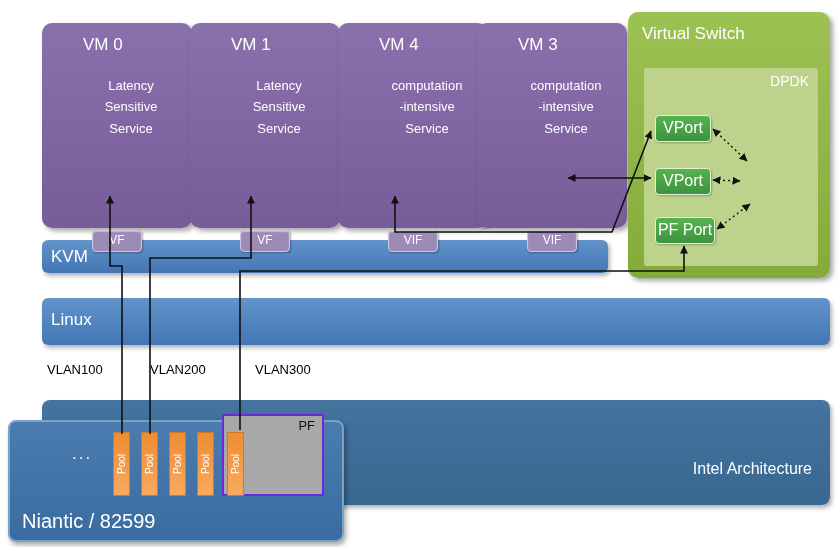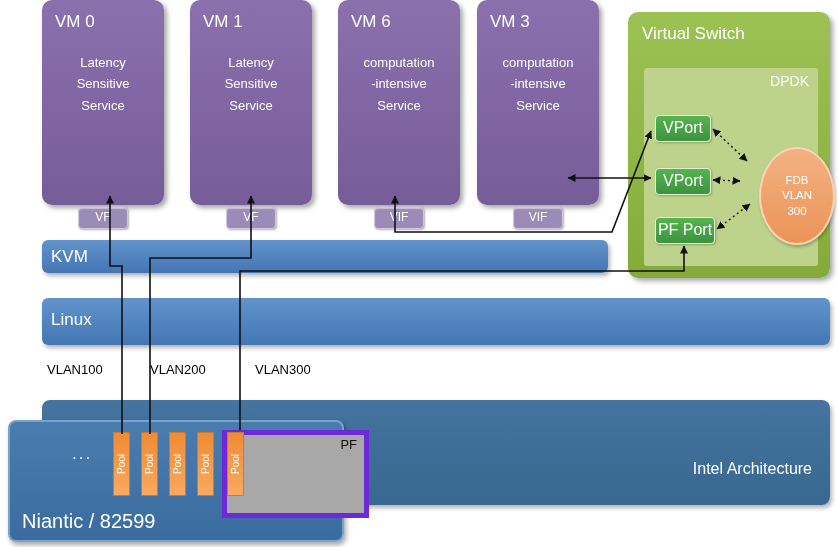--- a/index.html
+++ b/index.html
@@ -25,36 +25,36 @@
   }
   .intel-label{position:absolute;right:18px;top:60px;color:#fff;font-size:16px;}
   .nic{
     position:absolute;left:8px;top:420px;width:332px;height:118px;
     border-radius:8px;background:linear-gradient(#4a7cb0,#3a6c9f);
     border:2px solid #7aa3cb;box-shadow:2px 3px 5px rgba(0,0,0,.35);
   }
   .nic-label{position:absolute;left:12px;bottom:7px;color:#fff;font-size:20px;}
   .dots{position:absolute;left:62px;top:22px;color:#fff;font-size:17px;letter-spacing:2px;}
   .pfbox{
-    position:absolute;left:222px;top:430px;width:98px;height:78px;
-    background:#a8a8a8;border:5px solid #6d28d9;padding-left:39px;
+    position:absolute;left:222px;top:414px;width:98px;height:78px;
+    background:#a8a8a8;border:2px solid #6d28d9;
   }
   .pf-label{position:absolute;right:7px;top:2px;color:#111;font-size:13px;}
   .pool{
     position:absolute;top:432px;width:15px;height:62px;
     background:linear-gradient(#f9a95f,#ef8c33);border:1px solid #c87b35;
     color:#fff;font-size:10px;display:flex;align-items:center;justify-content:center;
     writing-mode:vertical-rl;transform:rotate(180deg);
   }
   .vlan{position:absolute;top:362px;color:#000;font-size:13px;}
   
   .vm{
-    position:absolute;top:0;width:122px;height:205px;border-radius:10px;
+    position:absolute;top:23px;width:122px;height:205px;border-radius:10px;
     background:linear-gradient(#8a70ac,#775c9a);
-    box-shadow:3px 3px 5px rgba(0,0,0,.35);color:#fff;
+    box-shadow:3px 3px 5px rgba(0,0,0,.35);color:#fff;padding-left:28px;
   }
   .vm-title{padding:12px 0 0 13px;font-size:17px;}
   .vm-body{margin-top:20px;text-align:center;font-size:13px;line-height:1.65;white-space:pre-line;}
   .vm-port{
     position:absolute;left:50%;transform:translateX(-50%);top:163px;
     width:48px;height:20px;line-height:19px;text-align:center;font-size:12px;
     background:#9d8bb7;border:1px solid #cfc6dd;border-radius:4px;
     box-shadow:inset 0 1px 1px rgba(255,255,255,.45),1px 1px 2px rgba(0,0,0,.3);
     margin-top:44px;
   }
@@ -131,44 +131,41 @@
     <div class="vm-port">VF</div>
   </div>
   <div class="vm" style="left:190px">
     <div class="vm-title">VM 1</div>
     <div class="vm-body">Latency
 Sensitive
 Service</div>
     <div class="vm-port">VF</div>
   </div>
   <div class="vm" style="left:338px">
-    <div class="vm-title">VM 6</div>
+    <div class="vm-title">VM 4</div>
     <div class="vm-body">computation
 -intensive
 Service</div>
     <div class="vm-port">VIF</div>
   </div>
   <div class="vm" style="left:477px">
     <div class="vm-title">VM 3</div>
     <div class="vm-body">computation
 -intensive
 Service</div>
     <div class="vm-port">VIF</div>
   </div>
 
   <div class="vswitch">
     <div class="vswitch-title">Virtual Switch</div>
     <div class="dpdk">
       <span class="dpdk-label">DPDK</span>
       <div class="port port-0">VPort</div>
       <div class="port port-1">VPort</div>
       <div class="port port-2">PF Port</div>
-      <div class="fdb">FDB
-VLAN
-300</div>
     </div>
   </div>
 
   <svg class="overlay" width="838" height="547" viewBox="0 0 838 547">
     <defs>
       <marker id="ah" markerWidth="9" markerHeight="9" refX="7.5" refY="4" orient="auto" markerUnits="userSpaceOnUse">
         <path d="M0,0 L8,4 L0,8 z" fill="#111"></path>
       </marker>
       <marker id="ahs" markerWidth="9" markerHeight="9" refX="7.5" refY="4" orient="auto-start-reverse" markerUnits="userSpaceOnUse">
         <path d="M0,0 L8,4 L0,8 z" fill="#111"></path>

